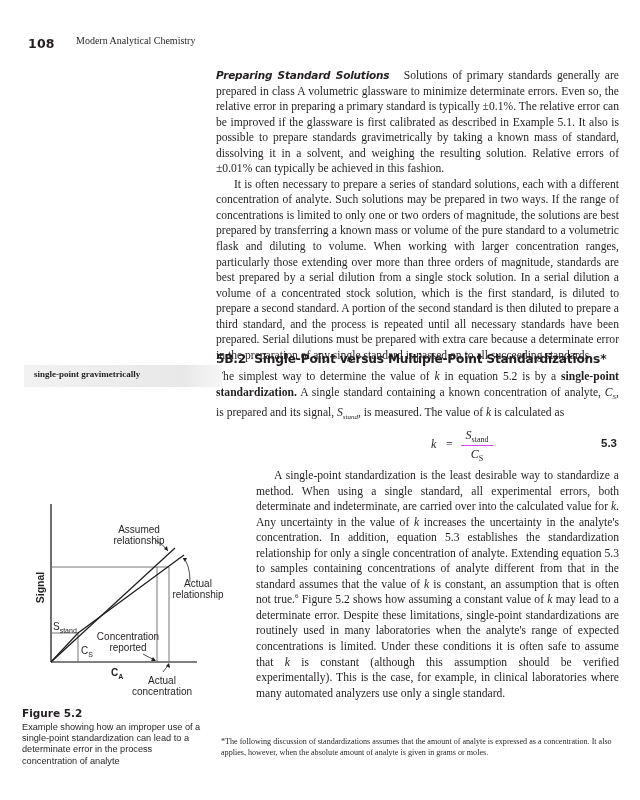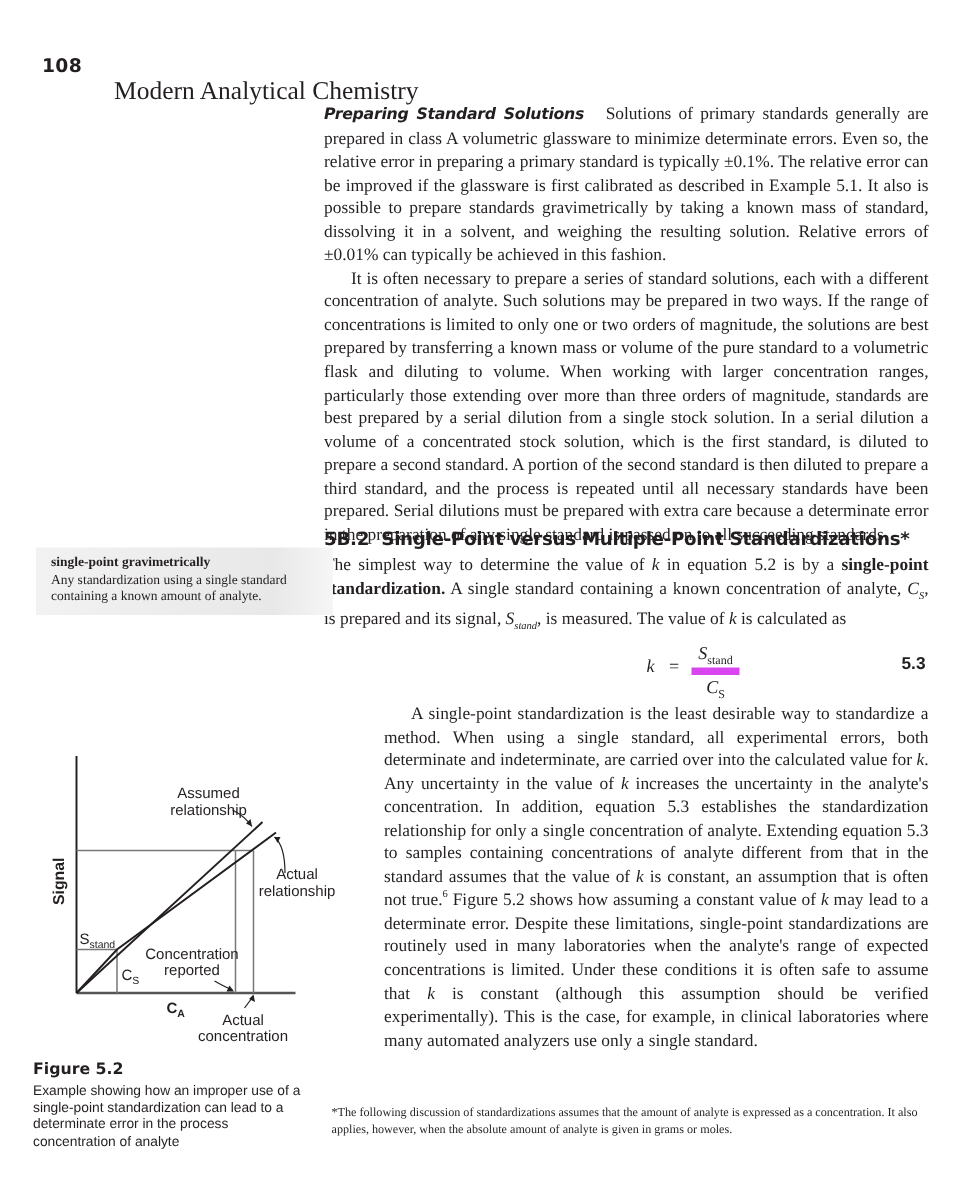--- a/index.html
+++ b/index.html
@@ -1,31 +1,31 @@
 <!DOCTYPE html>
 <html><head>
 <meta charset="utf-8">
 <style>
   html, body { margin: 0; padding: 0; background: #ffffff; }
   body { width: 640px; height: 800px; position: relative; overflow: hidden; color: #231f20; font-family: "Liberation Serif", "DejaVu Serif", serif; }
   .abs { position: absolute; }
   .page-num { left: 28px; top: 36px; font-family: "DejaVu Sans", sans-serif; font-weight: bold; font-size: 12.5px; letter-spacing: 0.2px; }
-  .running-head { left: 76px; top: 35px; font-size: 17px; margin-top: 16px; }
+  .running-head { left: 76px; top: 35px; font-size: 10px; }
   .main-col { left: 216px; width: 403px; font-size: 11.6px; line-height: 15.55px; text-align: justify; }
   .main-col p { margin: 0; }
   .indent { text-indent: 18px; }
   .runin { font-family: "DejaVu Sans", sans-serif; font-weight: bold; font-size: 10.5px; letter-spacing: -0.2px; font-style: italic; }
   .section-head { left: 216px; top: 352px; font-family: "DejaVu Sans", sans-serif; font-weight: bold; font-size: 12.2px; letter-spacing: -0.2px; }
   .margin-box { left: 24px; top: 365px; width: 180px; padding: 4px 8px 6px 10px; background: linear-gradient(90deg, #f2f2f2 0%, #e8e8e8 80%, #f6f6f6 100%); font-size: 9px; line-height: 11.7px; }
   .margin-box .term { font-weight: bold; }
   .equation { left: 216px; top: 428px; width: 403px; height: 40px; }
   .eq-k { position: absolute; left: 215px; top: 9px; font-style: italic; font-size: 12px; }
   .eq-eq { position: absolute; left: 230px; top: 9px; font-size: 12px; }
   .eq-frac { position: absolute; left: 245px; top: 0; width: 32px; text-align: center; font-size: 12px; }
-  .eq-num { display: block; font-style: italic; border-bottom: 5px solid #d946ef; padding-bottom: 1px; }
+  .eq-num { display: block; font-style: italic; border-bottom: 1px solid #d946ef; padding-bottom: 1px; }
   .eq-den { display: block; font-style: italic; padding-top: 1px; }
   .eq-num sub, .eq-den sub { font-style: normal; font-size: 8px; }
   .eq-label { position: absolute; right: 2px; top: 9px; font-weight: bold; font-size: 11.5px; font-family: "Liberation Sans", sans-serif; }
   .narrow-col { left: 256px; width: 363px; font-size: 11.6px; line-height: 15.55px; text-align: justify; }
   .narrow-col p { margin: 0; }
   .footnote { left: 221px; top: 736px; width: 398px; font-size: 8.1px; line-height: 11px; }
   .figure { left: 20px; top: 500px; width: 200px; height: 200px; }
   .fig-label { position: absolute; font-family: "Liberation Sans", sans-serif; font-size: 10px; line-height: 11px; text-align: center; color: #231f20; }
   .fig-title { left: 22px; top: 707px; font-family: "DejaVu Sans", sans-serif; font-weight: bold; font-size: 10.5px; }
   .fig-caption { left: 22px; top: 722px; width: 180px; font-family: "Liberation Sans", sans-serif; font-size: 9.2px; line-height: 11.2px; }
@@ -47,21 +47,20 @@
 <div class="abs section-head">
   <span>5B.2</span>&nbsp; <span>Single-Point versus Multiple-Point Standardizations*</span>
 </div>
 
 <div class="abs main-col" style="top:369px;">
   <p><span>The simplest way to determine the value of </span><i>k</i><span> in equation 5.2 is by a </span><b>single-point standardization.</b><span> A single standard containing a known concentration of analyte, </span><i><span>C</span><sub class="small">S</sub></i><span>, is prepared and its signal, </span><i><span>S</span><sub class="small">stand</sub></i><span>, is measured. The value of </span><i>k</i><span> is calculated as</span></p>
 </div>
 
 <div class="abs margin-box">
   <div class="term">single-point gravimetrically</div>
-  <div>Any standardization using a single standard containing a known amount of analyte.</div>
 </div>
 
 <div class="abs equation">
   <span class="eq-k">k</span>
   <span class="eq-eq">=</span>
   <span class="eq-frac">
     <span class="eq-num"><span>S</span><sub>stand</sub></span>
     <span class="eq-den"><span>C</span><sub>S</sub></span>
   </span>
   <span class="eq-label">5.3</span>

